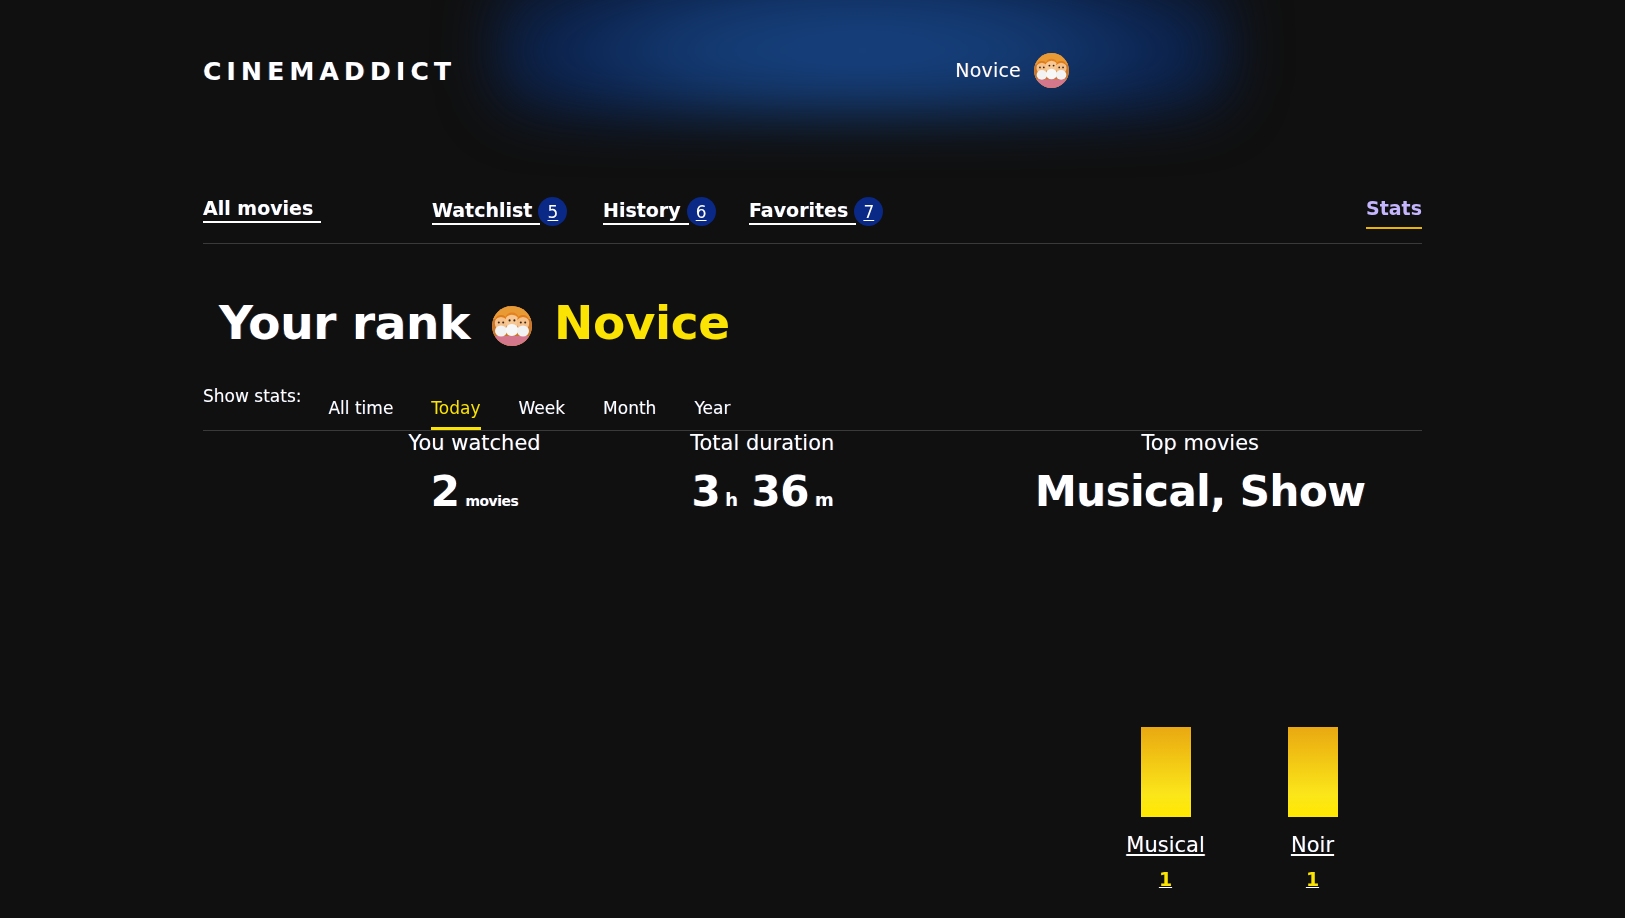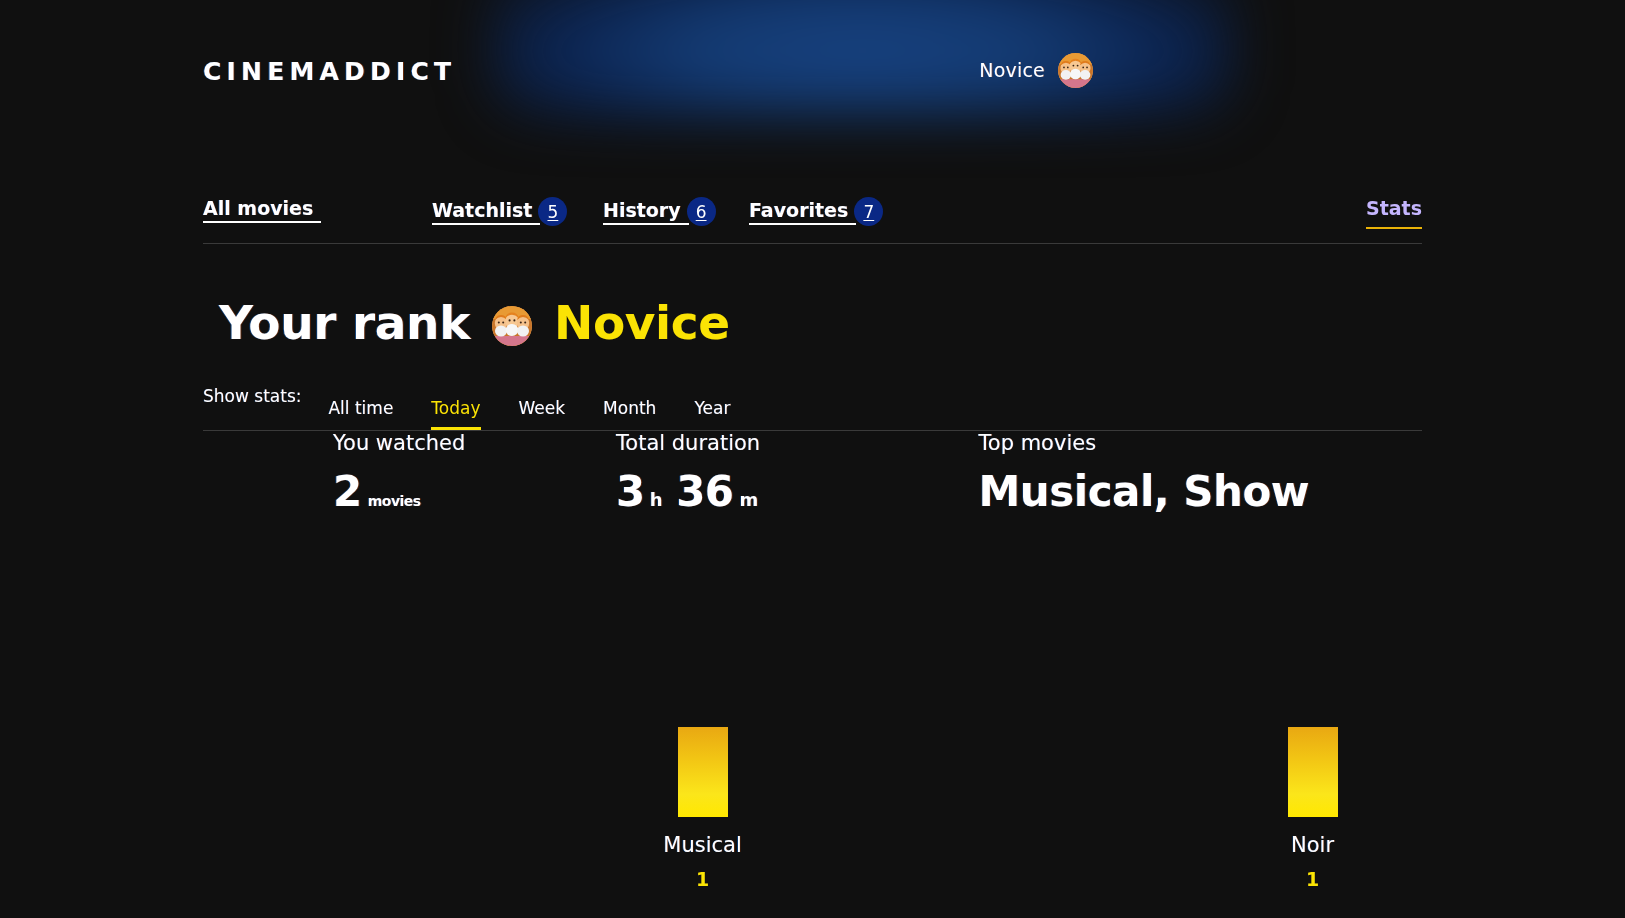--- a/index.html
+++ b/index.html
@@ -30,21 +30,20 @@
     height: 168px;
     border-radius: 40px;
     background: radial-gradient(ellipse at 50% 62%, #17417f 0%, #143b73 32%, #0c2450 60%, rgba(10,26,56,0.35) 82%, rgba(16,16,16,0) 100%);
     filter: blur(26px);
     pointer-events: none;
   }
   .header-inner {
     position: relative;
     width: 1334px;
     height: 118px;
-    padding-left: 24px;
   }
   .logo {
     position: absolute;
     left: 203px;
     top: 40px;
     font-size: 25px;
     font-weight: 700;
     letter-spacing: 5.2px;
     color: #ffffff;
     text-shadow: -0.8px 0 rgba(0,120,255,0.55), 0.8px 0 rgba(255,90,0,0.45);
@@ -206,21 +205,21 @@
 
   
   .statistic-text-list {
     display: flex;
     margin-top: 86px;
     padding-left: 130px;
   }
   .statistic-text-item {
     display: flex;
     flex-direction: column;
-    align-items: flex-start;
+    align-items: center;
     text-align: center;
   }
   .item-watched { width: 300px; }
   .item-duration { width: 310px; margin-left: 0px; }
   .item-genre { width: 470px; margin-left: 70px; }
 
   .statistic-item-title {
     font-size: 21px;
     font-weight: 400;
     color: #ffffff;
@@ -253,23 +252,24 @@
     left: 203px;
     top: 660px;
     width: 1219px;
     height: 230px;
   }
   .chart {
     position: relative;
     height: 230px;
     display: flex;
     align-items: flex-end;
-    justify-content: space-between;
+    justify-content: flex-end;
     padding-left: 462px;
     box-sizing: border-box;
+    text-decoration: underline;
   }
   .chart-col {
     width: 75px;
     margin-right: 72px;
     display: flex;
     flex-direction: column;
     align-items: center;
   }
   .chart-bar-track {
     height: 90px;

